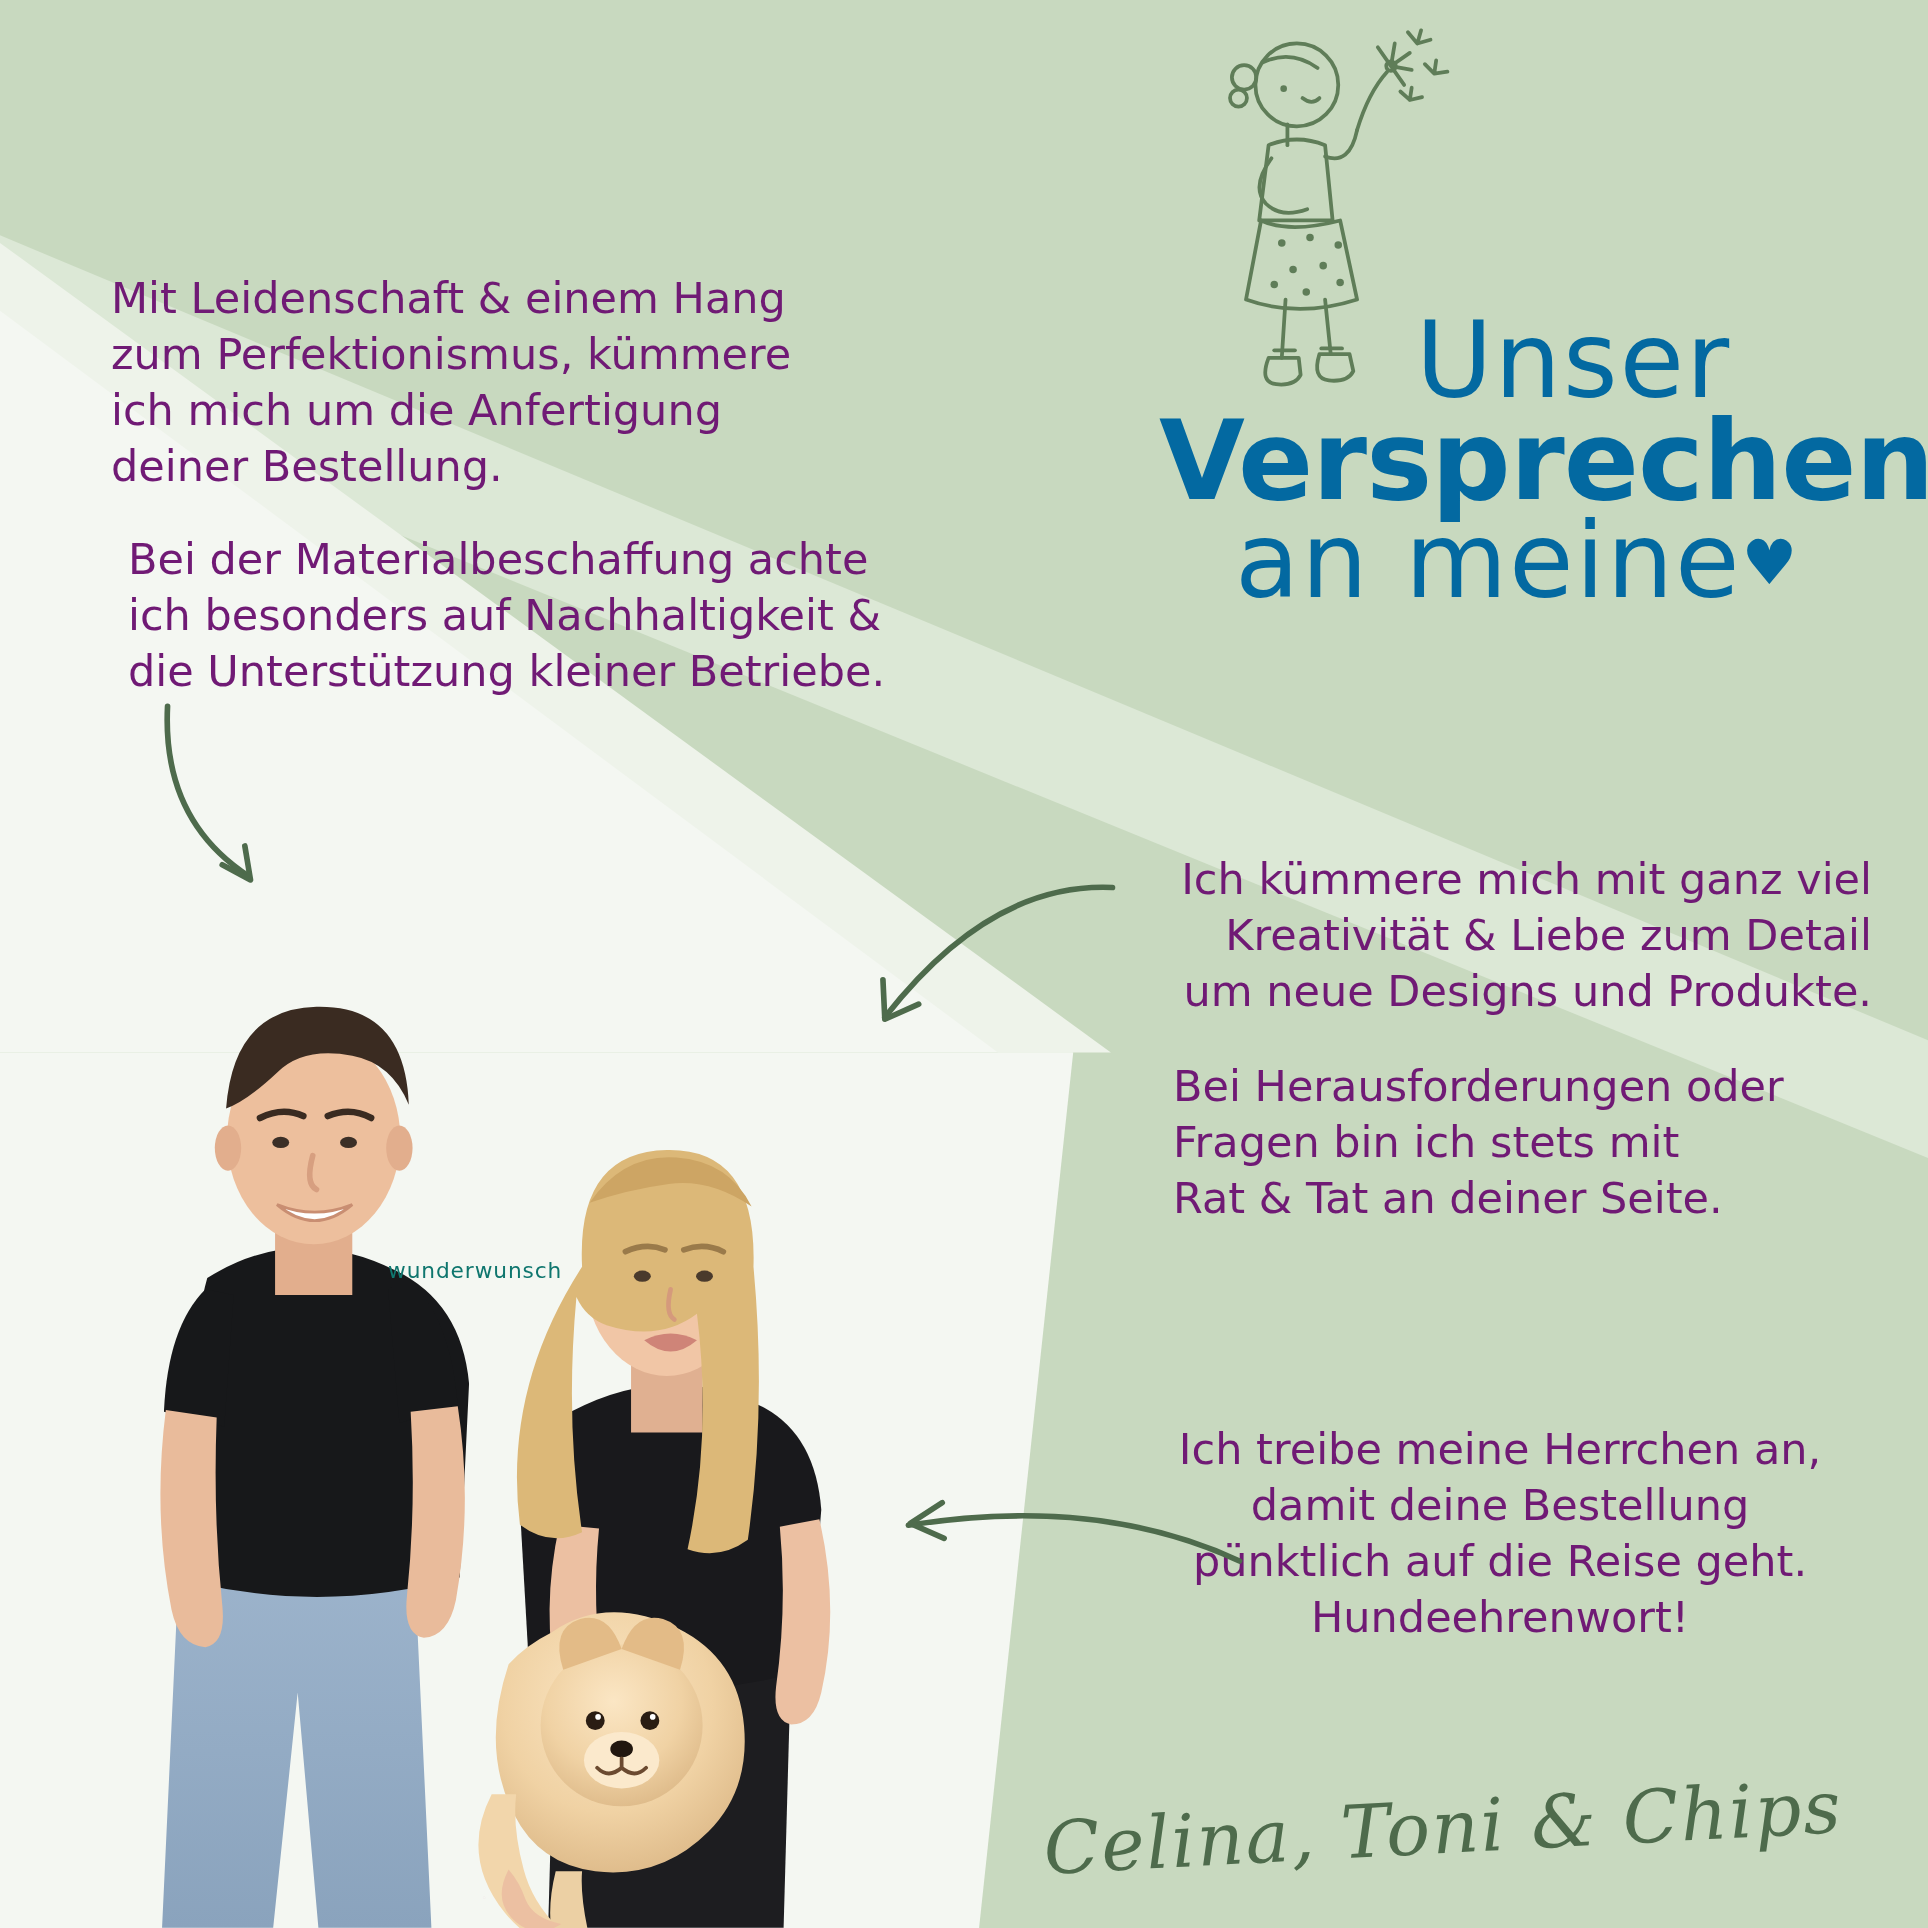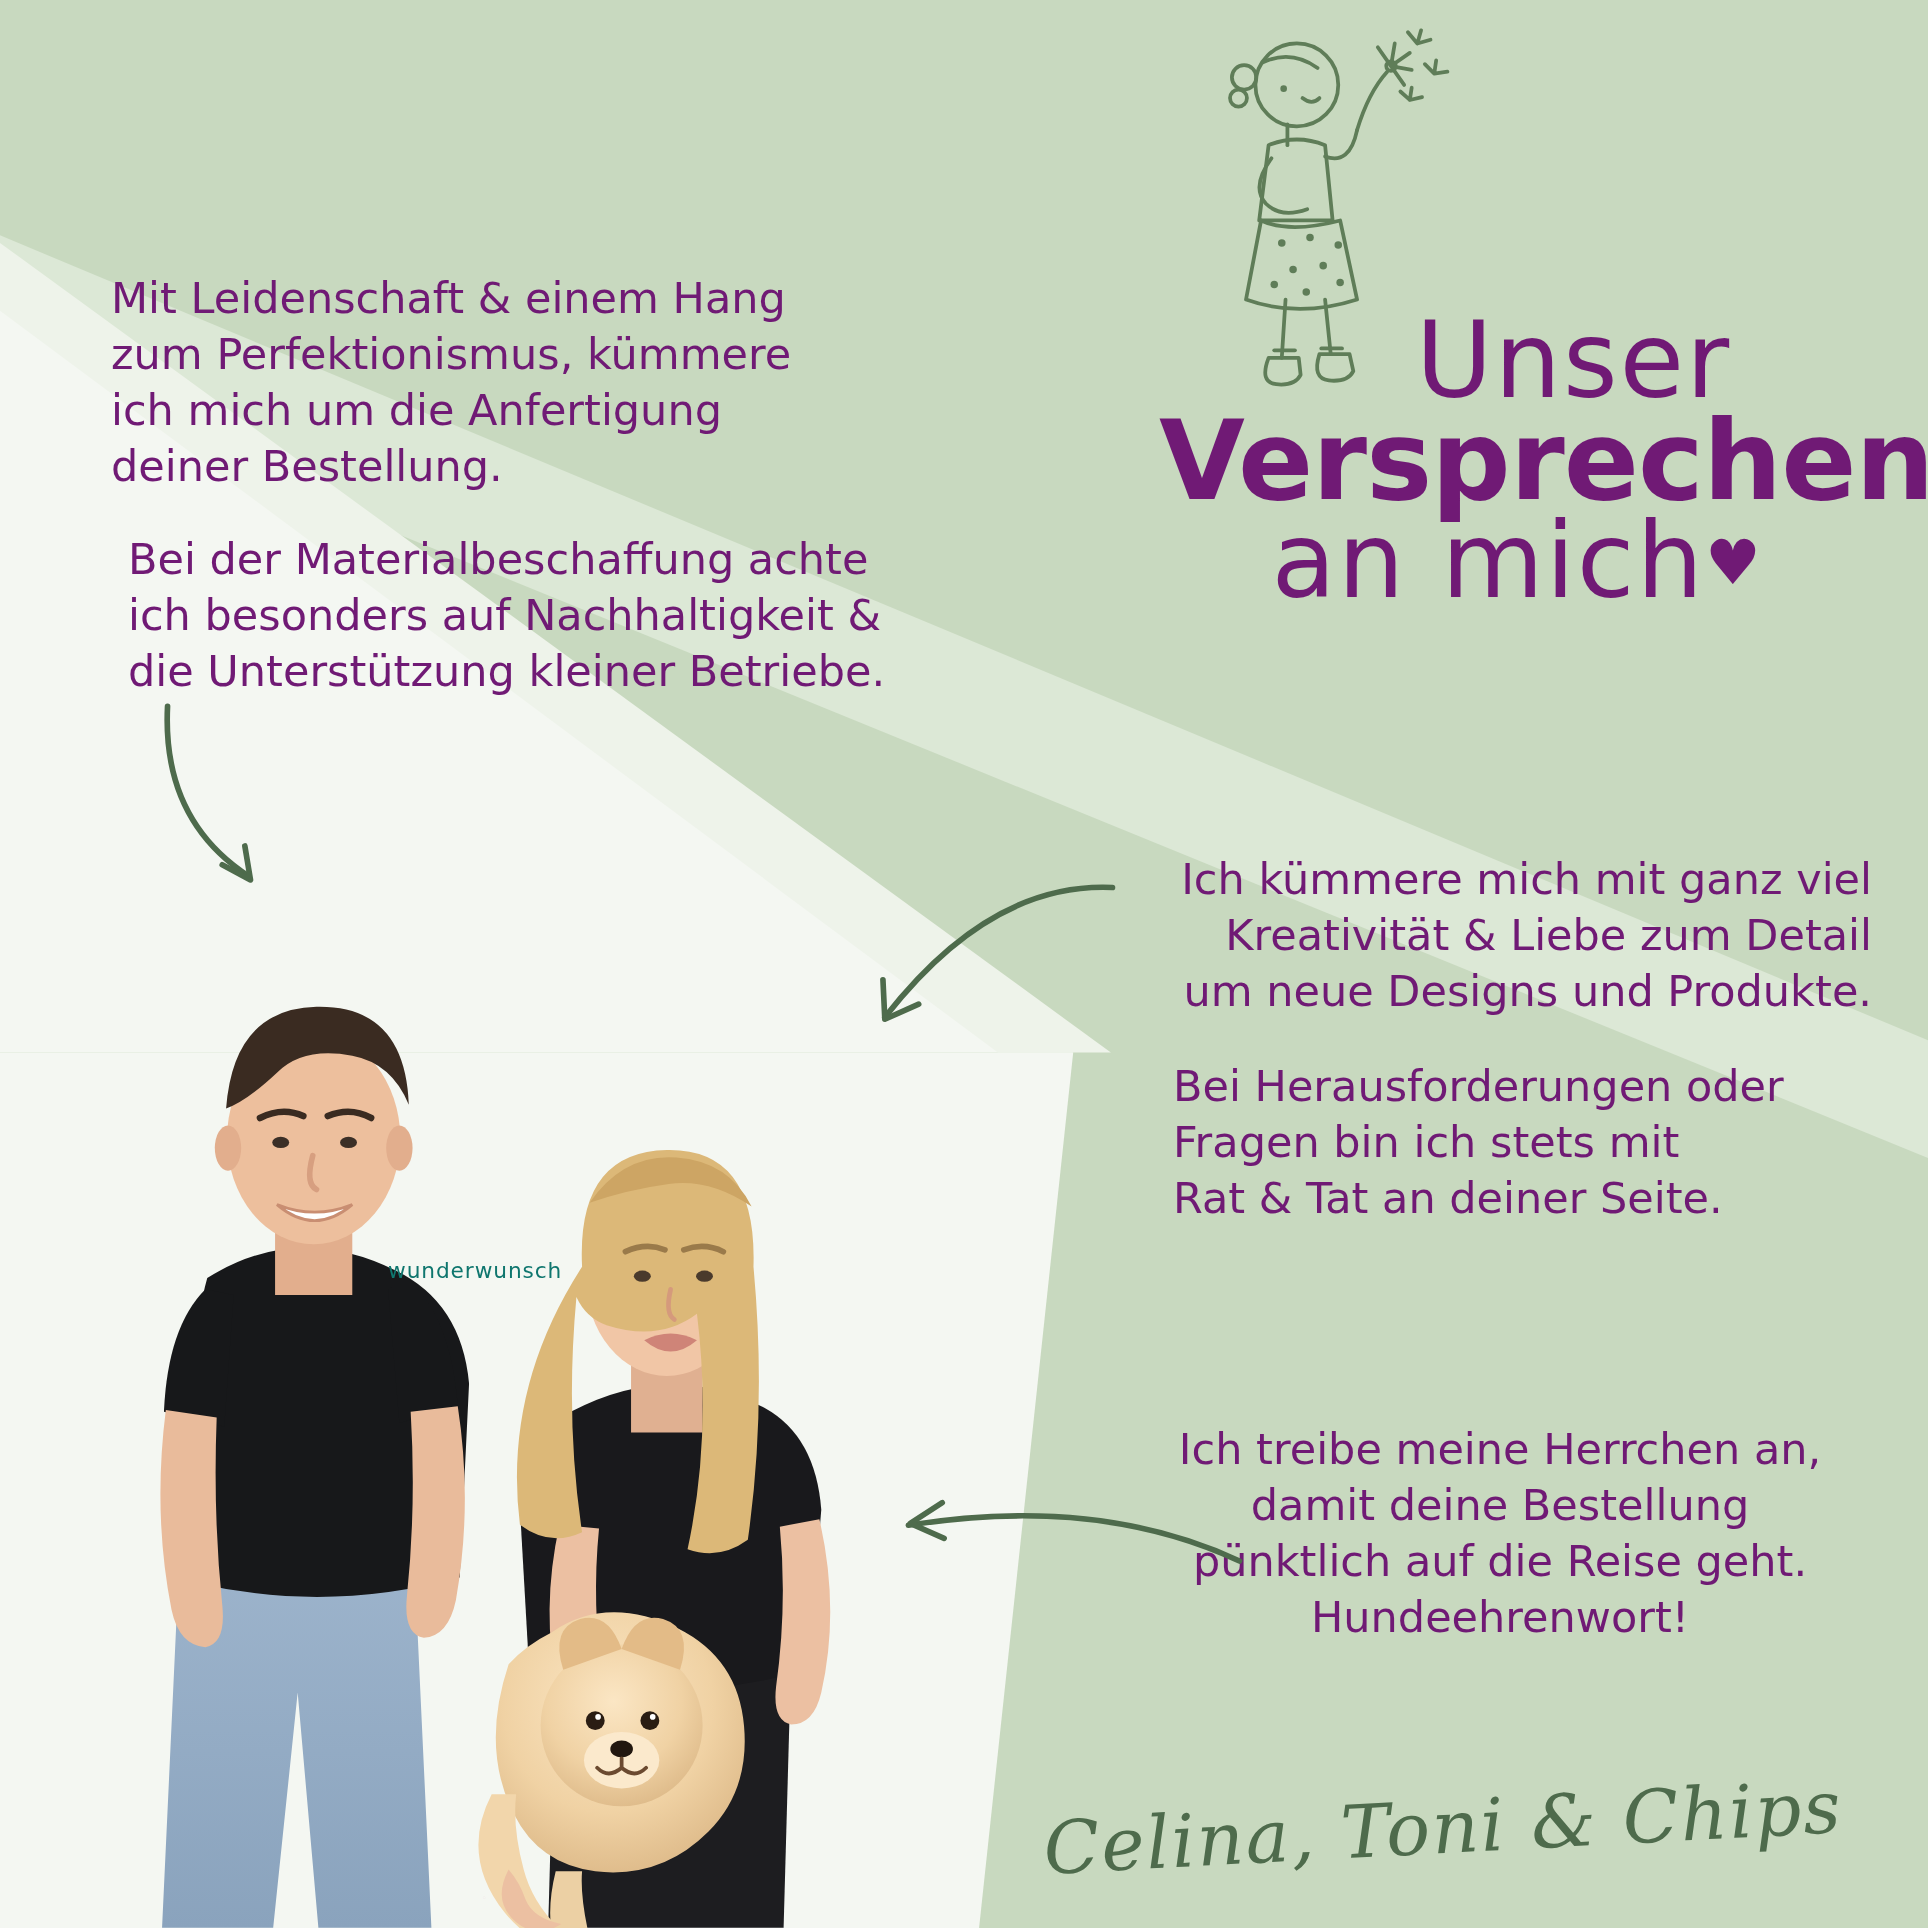--- a/index.html
+++ b/index.html
@@ -25,21 +25,21 @@
   }
   .band svg { display: block; width: 100%; height: 100%; }
 
   
   .headline {
     position: absolute;
     right: 53px;
     top: 311px;
     width: 716px;
     text-align: center;
-    color: #701a75;
+    color: #0369a1;
     line-height: 0.97;
     margin-left: 48px;
   }
   .headline .line-unser {
     font-size: 105px;
     letter-spacing: 1.9px;
     font-weight: 400;
     margin-left: 113px;
     font-family: "DejaVu Sans", sans-serif;
   }
@@ -198,21 +198,21 @@
         <path d="M268 58 l-10 -10 M268 58 l2 -14 M268 58 l14 -2"></path>
         <path d="M242 86 l-10 -9 M242 86 l2 -13 M242 86 l13 -3"></path>
       </g>
     </svg>
   </div>
 
   <div class="headline">
     <div class="line-unser">Unser</div>
     <div class="line-versprechen">Versprechen</div>
     <div class="line-andich">
-      <span>an mich</span><span class="heart">♥</span>
+      <span>an meine</span><span class="heart">♥</span>
     </div>
   </div>
 
   <div class="txt" id="text-left-1">Mit Leidenschaft &amp; einem Hang
 zum Perfektionismus, kümmere
 ich mich um die Anfertigung
 deiner Bestellung.</div>
   <div class="txt" id="text-left-2">Bei der Materialbeschaffung achte
 ich besonders auf Nachhaltigkeit &amp;
 die Unterstützung kleiner Betriebe.</div>

